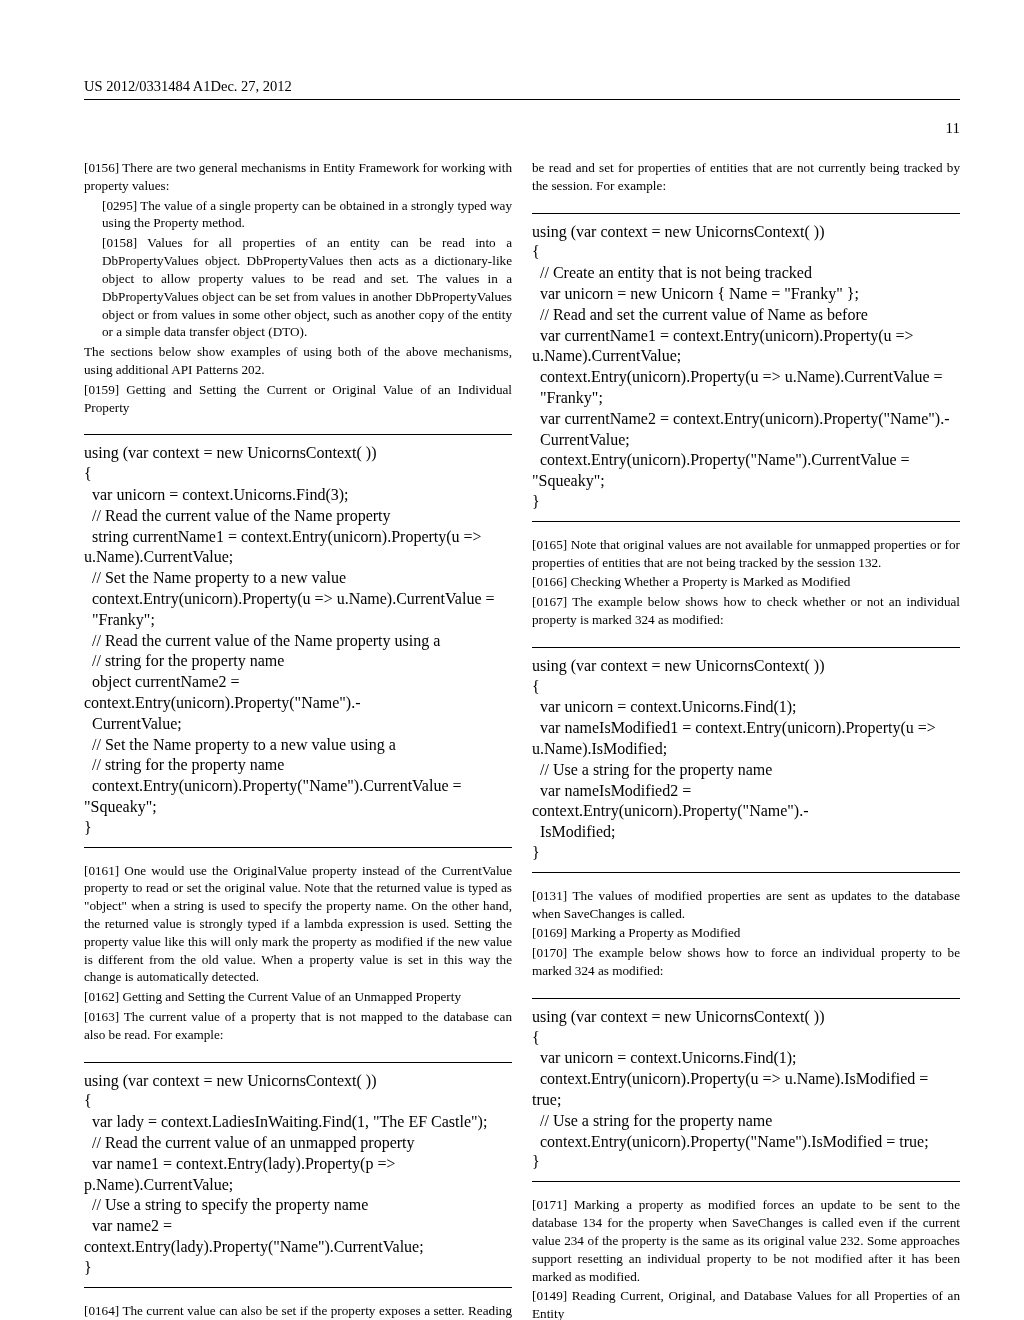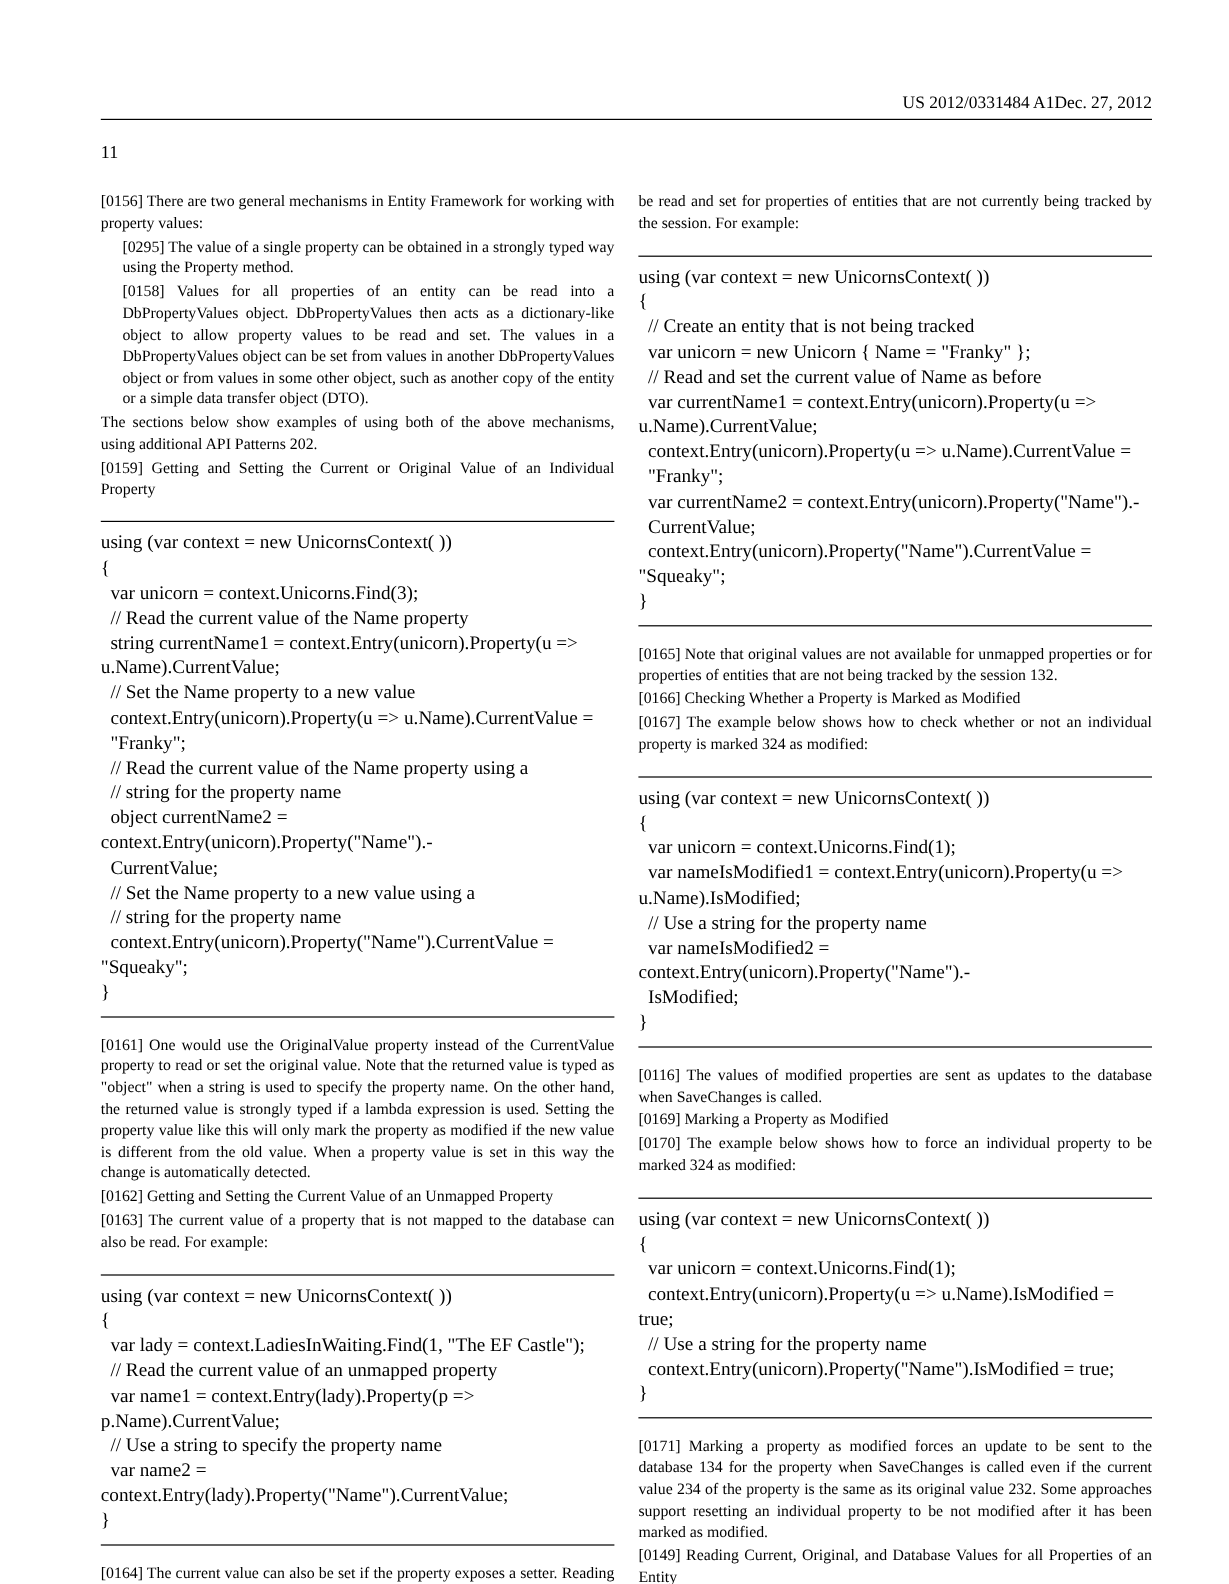--- a/index.html
+++ b/index.html
@@ -9,36 +9,36 @@
     width: 1024px;
     margin: 0 auto;
     padding: 0;
     color: #000;
   }
   .page {
     padding: 78px 64px 40px 84px;
   }
   .header {
     display: flex;
-    justify-content: flex-end;
+    justify-content: flex-start;
     border-bottom: 1.5px solid #000;
     padding-bottom: 4px;
     margin-bottom: 20px;
     font-size: 14.5px;
   }
   .cols {
     display: flex;
     gap: 20px;
   }
   .col {
     flex: 1;
     min-width: 0;
   }
   .page-num {
-    text-align: left;
+    text-align: right;
     font-size: 15px;
     margin: 10px 0 22px;
   }
   .para {
     font-size: 13.2px;
     line-height: 1.35;
     text-align: justify;
     margin-bottom: 2px;
   }
   .indent1 { padding-left: 18px; }
@@ -132,21 +132,21 @@
       <div class="codebox">using (var context = new UnicornsContext( ))
 {
   var unicorn = context.Unicorns.Find(1);
   var nameIsModified1 = context.Entry(unicorn).Property(u =&gt;
 u.Name).IsModified;
   // Use a string for the property name
   var nameIsModified2 = context.Entry(unicorn).Property("Name").-
   IsModified;
 }</div>
 
-      <p class="para">[0116]    The values of modified properties are sent as updates to the database when SaveChanges is called.</p>
+      <p class="para">[0131]    The values of modified properties are sent as updates to the database when SaveChanges is called.</p>
       <p class="para">[0169]    Marking a Property as Modified</p>
       <p class="para">[0170]    The example below shows how to force an individual property to be marked 324 as modified:</p>
 
       <div class="codebox">using (var context = new UnicornsContext( ))
 {
   var unicorn = context.Unicorns.Find(1);
   context.Entry(unicorn).Property(u =&gt; u.Name).IsModified = true;
   // Use a string for the property name
   context.Entry(unicorn).Property("Name").IsModified = true;
 }</div>

